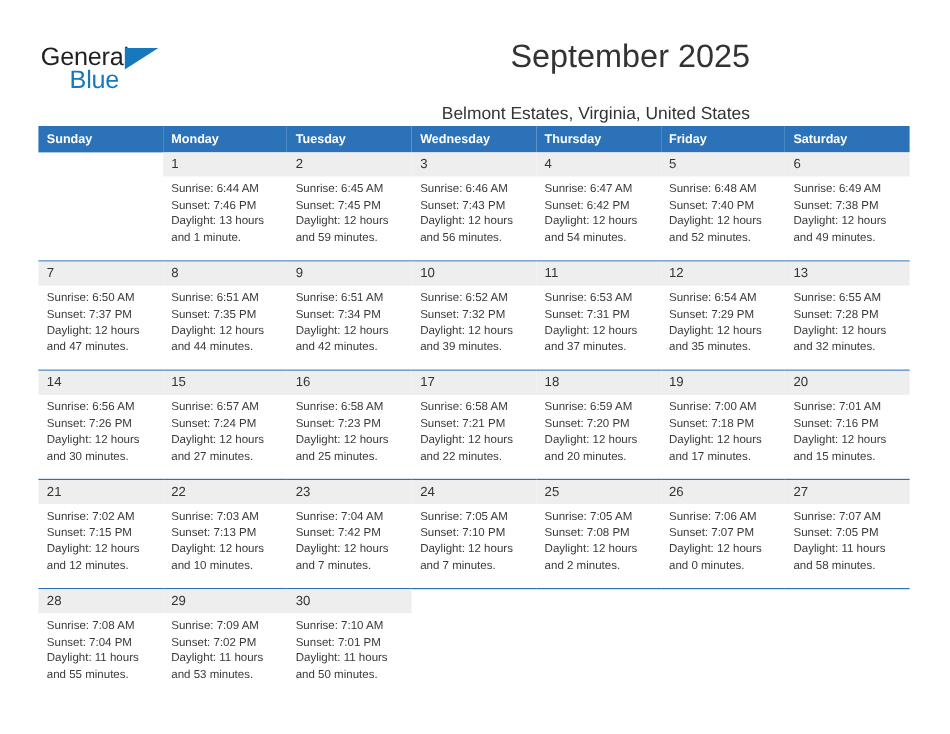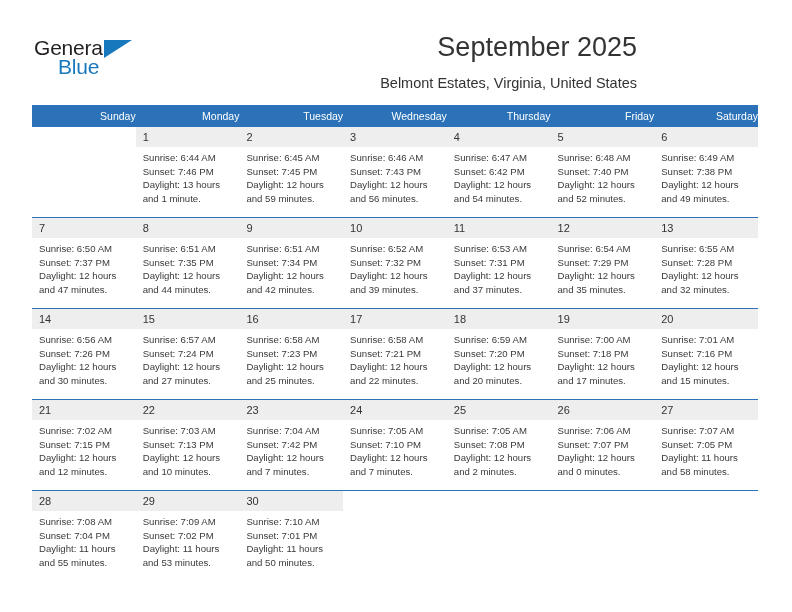--- a/index.html
+++ b/index.html
@@ -61,54 +61,54 @@
     left: 70px;
     top: 4px;
     width: 0;
     height: 0;
     border-left: 28px solid #1878be;
     border-bottom: 18px solid transparent;
   }
 
   .title-block {
     position: absolute;
-    right: 20px;
+    right: 32px;
     top: 30px;
     text-align: right;
   }
   .cal-title {
     font-size: 27px;
     font-weight: normal;
     color: #333333;
     line-height: 34px;
     white-space: nowrap;
   }
   .cal-subtitle {
     font-size: 14.5px;
     color: #333333;
     line-height: 22px;
-    margin-top: 8px;
+    margin-top: 20px;
     white-space: nowrap;
   }
 
   
   .calendar {
     position: absolute;
     left: 32px;
     top: 105px;
     width: 726px;
     border-collapse: collapse;
     table-layout: fixed;
   }
   .calendar th {
     background: #2b72b8;
     color: #ffffff;
     font-size: 10.5px;
-    font-weight: normal;
-    text-align: right;
+    font-weight: bold;
+    text-align: left;
     padding: 5px 0 5px 7px;
     height: 9px;
     line-height: 12px;
     border: none;
   }
 
   .week-row > td {
     vertical-align: top;
     padding: 0;
     border-top: 1px solid #2b72b8;

